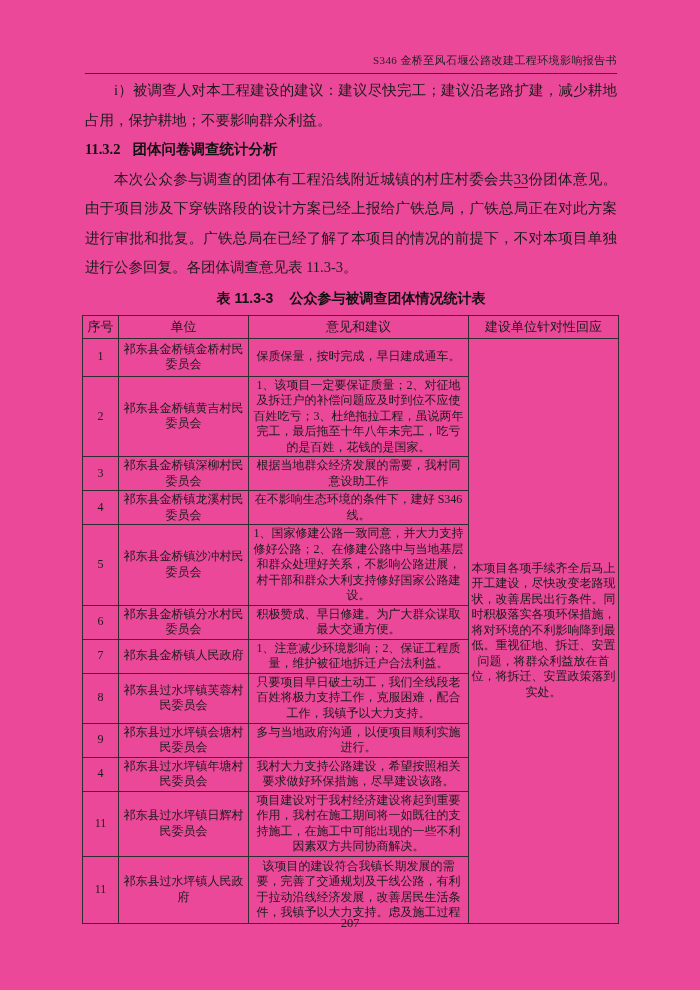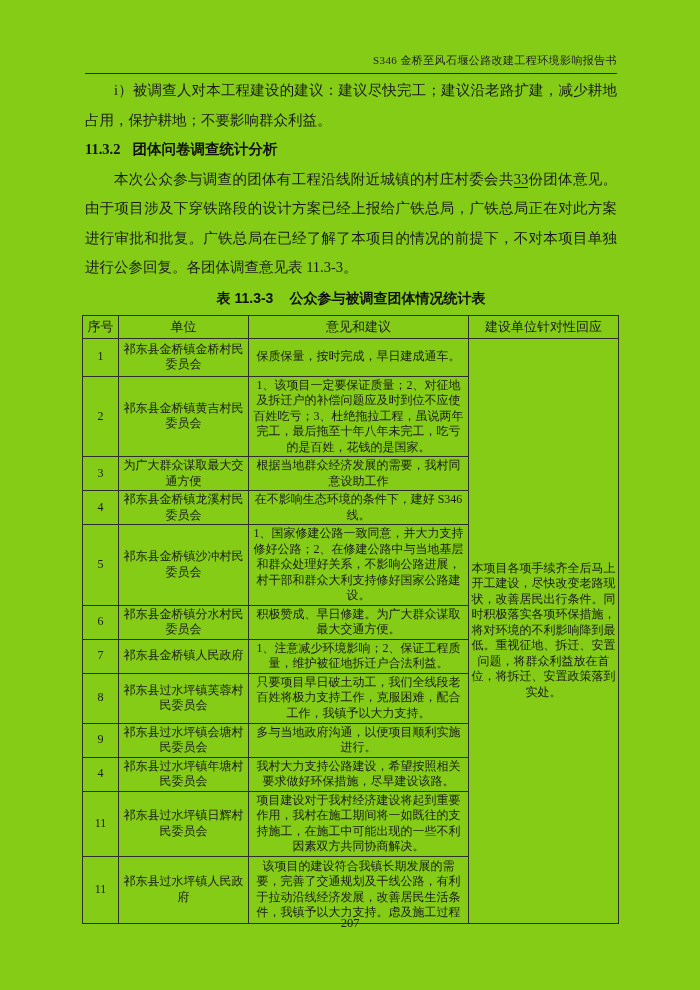--- a/index.html
+++ b/index.html
@@ -1,21 +1,21 @@
 <!DOCTYPE html>
 <html><head>
 <meta charset="utf-8">
 <style>
   * { margin:0; padding:0; box-sizing:border-box; }
   html,body { background:#9a9a9a; }
   .page {
     position:relative;
     width:700px; height:990px;
     margin:0 auto;
-    background:#84cc16;
+    background:#ec4899;
     color:#1e1e1e;
     font-family:"Liberation Serif","DejaVu Serif",serif;
     overflow:hidden;
   }
   .running-header {
     position:absolute; top:53px; left:85px; width:532px;
     text-align:right; font-size:11px; letter-spacing:.4px; color:#222;
   }
   .header-rule {
     position:absolute; top:73px; left:85px; width:532px;
@@ -98,21 +98,21 @@
           <td>保质保量，按时完成，早日建成通车。</td>
           <td class="c-resp" rowspan="12">本项目各项手续齐全后马上开工建设，尽快改变老路现状，改善居民出行条件。同时积极落实各项环保措施，将对环境的不利影响降到最低。重视征地、拆迁、安置问题，将群众利益放在首位，将拆迁、安置政策落到实处。</td>
         </tr>
         <tr style="height:78px">
           <td>2</td>
           <td>祁东县金桥镇黄吉村民委员会</td>
           <td>1、该项目一定要保证质量；2、对征地及拆迁户的补偿问题应及时到位不应使百姓吃亏；3、杜绝拖拉工程，虽说两年完工，最后拖至十年八年未完工，吃亏的是百姓，花钱的是国家。</td>
         </tr>
         <tr style="height:32px">
           <td>3</td>
-          <td>为广大群众谋取最大交通方便</td>
+          <td>祁东县金桥镇深柳村民委员会</td>
           <td>根据当地群众经济发展的需要，我村同意设助工作</td>
         </tr>
         <tr style="height:32px">
           <td>4</td>
           <td>祁东县金桥镇龙溪村民委员会</td>
           <td>在不影响生态环境的条件下，建好 S346 线。</td>
         </tr>
         <tr style="height:80px">
           <td>5</td>
           <td>祁东县金桥镇沙冲村民委员会</td>

